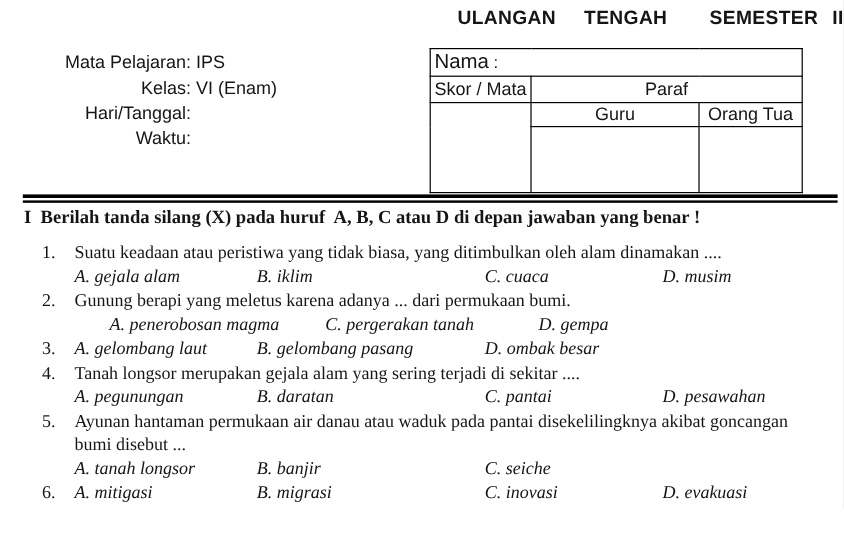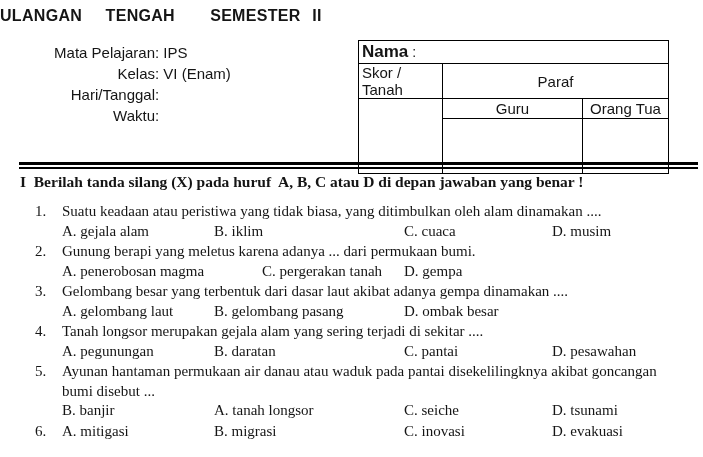--- a/index.html
+++ b/index.html
@@ -9,21 +9,21 @@
     height: 457px;
     background: #ffffff;
     color: #151515;
     overflow: hidden;
   }
 
   
   .title {
     position: absolute;
     top: 7px; left: 0; right: 0;
-    text-align: left;
+    text-align: right;
     font-family: "Liberation Sans", sans-serif;
     font-weight: bold;
     font-size: 16px;
     letter-spacing: 0.3px;
     word-spacing: 7px;
     white-space: pre;
   }
 
   
   .info {
@@ -43,21 +43,21 @@
     table-layout: fixed;
     width: 310px;
     font-family: "Liberation Sans", sans-serif;
     font-size: 15px;
   }
   .score-table td { border: 1px solid #000; padding: 0 3px; overflow: hidden; }
   .r1 td { height: 22px; }
   .r2 td { height: 21px; }
   .r3 td { height: 19px; }
   .r4 td { height: 54px; }
-  .nama { font-weight: bold; font-size: 17px; }
+  .nama { font-weight: normal; font-size: 17px; }
   .nama-colon { font-size: 14px; }
   .cell-center { text-align: center; }
 
   
   .double-rule {
     position: absolute;
     top: 162px; left: 19px;
     width: 679px; height: 2px;
     border-top: 3px solid #000;
     border-bottom: 2px solid #000;
@@ -82,23 +82,24 @@
     font-size: 15px;
     line-height: 19.5px;
   }
   .q { margin-bottom: 1px; }
   .q-line { display: flex; }
   .q-num { margin-left: 35px; width: 27px; flex: 0 0 27px; }
   .q-body { width: 608px; }
   .opts {
     display: grid;
     grid-template-columns: 152px 190px 148px 1fr;
+    font-style: italic;
   }
   .opts span { white-space: nowrap; }
-  .opts.v2 { grid-template-columns: 200px 142px 148px 1fr; }
+  .opts.v2 { grid-template-columns: 200px 142px 148px 1fr; text-align: center; }
 </style>
 </head>
 <body>
 
 <div class="page">
 
   <div class="title">ULANGAN  TENGAH   SEMESTER II</div>
 
   <div class="info">
     <div class="info-row">
@@ -125,21 +126,21 @@
         <col style="width:140px">
         <col style="width:86px">
     </colgroup>
     <tbody>
         <tr class="r1">
       <td colspan="3">
         <span class="nama">Nama</span><span class="nama-colon"> :</span>
       </td>
     </tr>
     <tr class="r2">
-      <td>Skor / Tanah</td>
+      <td>Skor / Mata</td>
       <td colspan="2" class="cell-center">Paraf</td>
     </tr>
     <tr class="r3">
       <td rowspan="2"></td>
       <td class="cell-center">Guru</td>
       <td class="cell-center">Orang Tua</td>
     </tr>
     <tr class="r4">
       <td></td>
       <td></td>
@@ -179,21 +180,20 @@
             <span>D. gempa</span>
           </div>
         </div>
       </div>
     </div>
 
     <div class="q">
       <div class="q-line">
         <span class="q-num">3.</span>
         <div class="q-body">
-          <div class="q-text">Gelombang besar yang terbentuk dari dasar laut akibat adanya gempa dinamakan ....</div>
           <div class="opts">
             <span>A. gelombang laut</span>
             <span>B. gelombang pasang</span>
             <span>D. ombak besar</span>
           </div>
         </div>
       </div>
     </div>
 
     <div class="q">
@@ -210,24 +210,23 @@
         </div>
       </div>
     </div>
 
     <div class="q">
       <div class="q-line">
         <span class="q-num">5.</span>
         <div class="q-body">
           <div class="q-text">Ayunan hantaman permukaan air danau atau waduk pada pantai disekelilingknya akibat goncangan bumi disebut ...</div>
           <div class="opts">
+            <span>A. tanah longsor</span>
             <span>B. banjir</span>
-            <span>A. tanah longsor</span>
             <span>C. seiche</span>
-            <span>D. tsunami</span>
           </div>
         </div>
       </div>
     </div>
 
     <div class="q">
       <div class="q-line">
         <span class="q-num">6.</span>
         <div class="q-body">
           <div class="opts">

